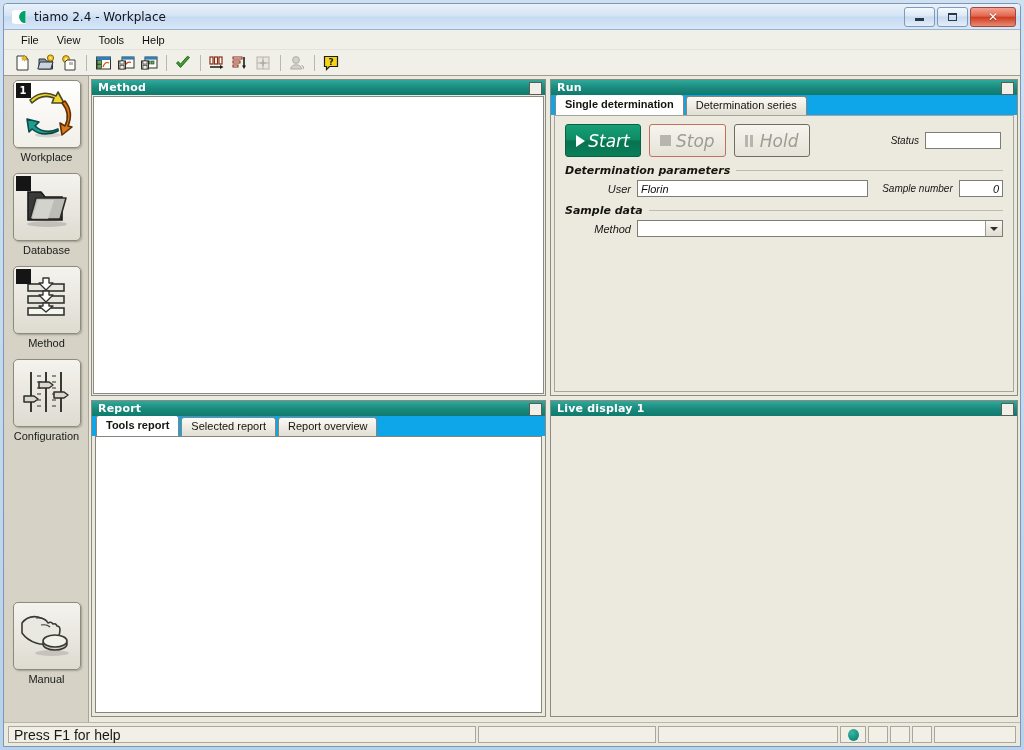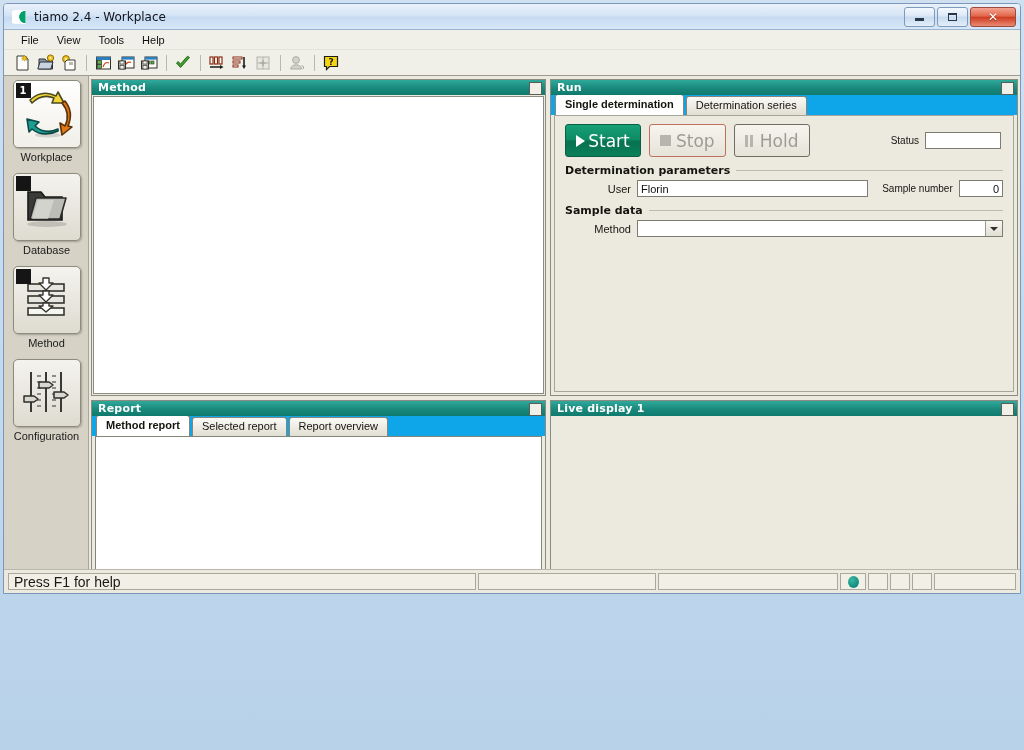--- a/index.html
+++ b/index.html
@@ -14,21 +14,21 @@
     position: relative;
     width: 1024px; height: 750px;
     background: linear-gradient(to bottom, #cfe0f0 0%, #b8d2ea 100%);
     box-sizing: border-box;
   }
 
   
   .win-frame {
     position: absolute;
     left: 3px; top: 3px;
-    width: 1018px; height: 591px;
+    width: 1018px; height: 744px;
     background: #eef0ea;
     border: 1px solid #7a96b8;
     border-radius: 4px 4px 0 0;
     box-sizing: border-box;
     overflow: hidden;
   }
 
   
   .titlebar {
     position: relative;
@@ -253,21 +253,21 @@
     background: #ffffff;
     border: 1px solid #85857c;
     box-sizing: border-box;
   }
   .tab-pane.grey {
     background: #ece9df;
     border: 1px solid #a5a59b;
   }
 
   
-  .run-pane { padding: 8px 10px 4px 10px; box-sizing: border-box; }
+  .run-pane { padding: 8px 10px 4px 10px; box-sizing: border-box; font-style: italic; }
   .btn-row { display: flex; align-items: center; }
   .big-btn {
     height: 33px;
     min-width: 76px;
     border-radius: 3px;
     display: flex; align-items: center; justify-content: center;
     font-size: 17px;
     font-family: "DejaVu Sans", sans-serif;
     margin-right: 8px;
     box-sizing: border-box;
@@ -742,21 +742,21 @@
           </div>
         </div>
 
         <div class="panel" style="left:2px; top:324px; width:455px; height:317px;">
           <div class="panel-head">
             <span class="panel-title">Report</span>
             <span class="panel-pin"></span>
           </div>
           <div class="panel-body grey">
             <div class="tabstrip">
-              <div class="tab active">Method report</div>
+              <div class="tab active">Tools report</div>
               <div class="tab">Selected report</div>
               <div class="tab">Report overview</div>
             </div>
             <div class="tab-pane"></div>
           </div>
         </div>
 
         <div class="panel" style="left:461px; top:324px; width:468px; height:317px;">
           <div class="panel-head">
             <span class="panel-title">Live display 1</span>

